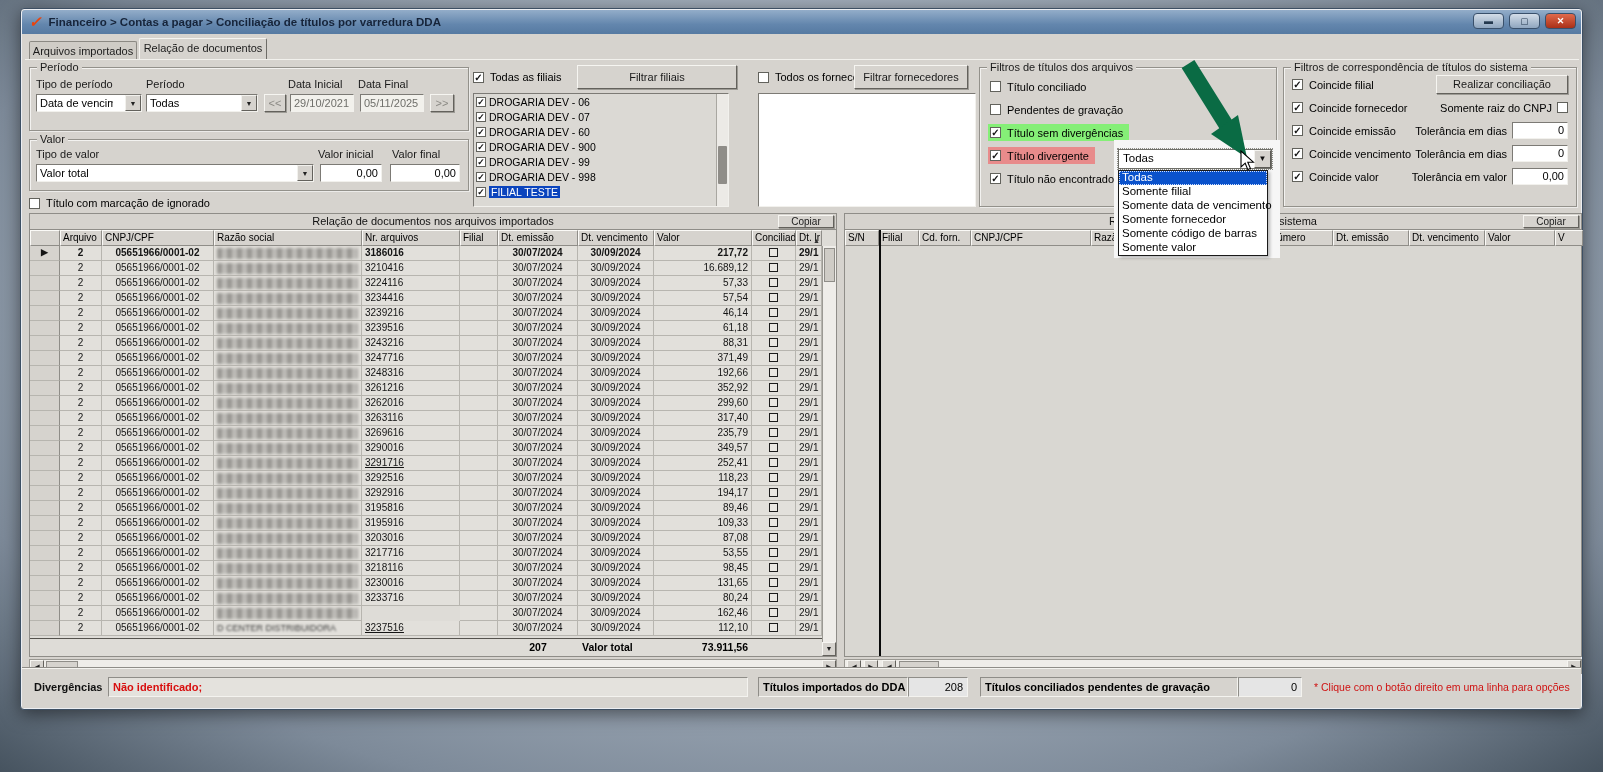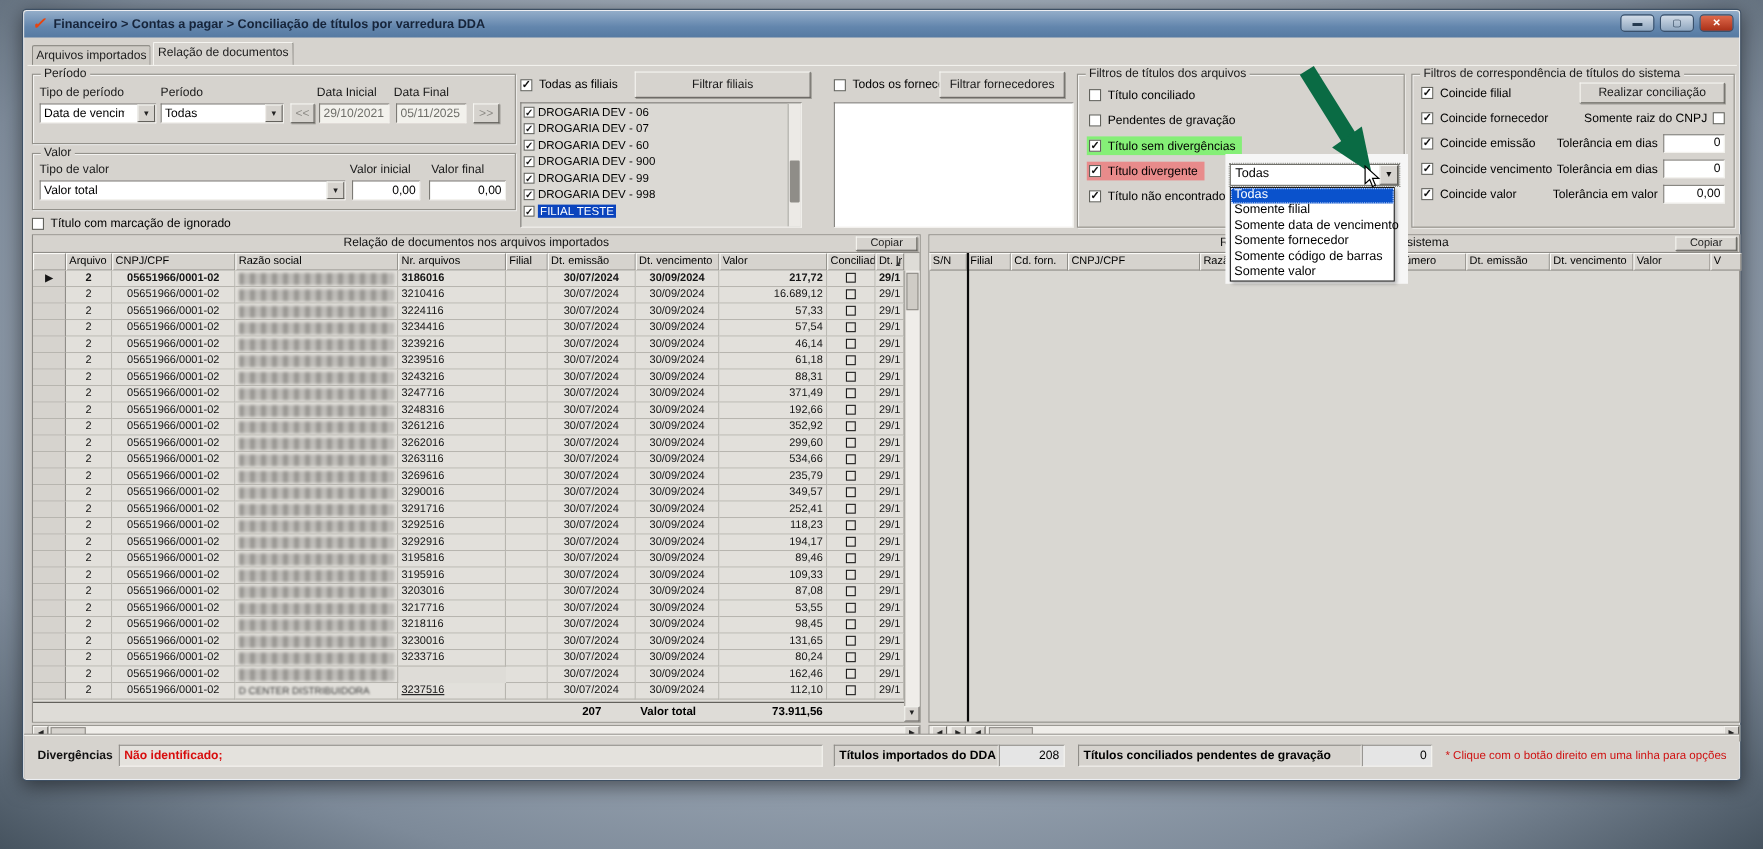--- a/index.html
+++ b/index.html
@@ -500,21 +500,21 @@
             <div class="gcell c0" style="width: 30px;"></div>
             <div class="gcell c1" style="width: 42px;">2</div>
             <div class="gcell c2" style="width: 112px;">05651966/0001-02</div>
             <div class="gcell c3" style="width: 148px;">
               <div class="mosaic"></div>
             </div>
             <div class="gcell c4" style="width: 98px;">3263116</div>
             <div class="gcell c5" style="width: 38px;"></div>
             <div class="gcell c6" style="width: 80px;">30/07/2024</div>
             <div class="gcell c7" style="width: 76px;">30/09/2024</div>
-            <div class="gcell c8" style="width: 98px;">534,66</div>
+            <div class="gcell c8" style="width: 98px;">317,40</div>
             <div class="gcell c9" style="width: 44px;">
               <div class="gridcb"></div>
             </div>
             <div class="gcell c10" style="width: 26px;">29/1</div>
           </div>
           <div class="grow">
             <div class="gcell c0" style="width: 30px;"></div>
             <div class="gcell c1" style="width: 42px;">2</div>
             <div class="gcell c2" style="width: 112px;">05651966/0001-02</div>
             <div class="gcell c3" style="width: 148px;">
@@ -547,21 +547,21 @@
             </div>
             <div class="gcell c10" style="width: 26px;">29/1</div>
           </div>
           <div class="grow">
             <div class="gcell c0" style="width: 30px;"></div>
             <div class="gcell c1" style="width: 42px;">2</div>
             <div class="gcell c2" style="width: 112px;">05651966/0001-02</div>
             <div class="gcell c3" style="width: 148px;">
               <div class="mosaic"></div>
             </div>
-            <div class="gcell c4" style="width: 98px;">3291716</div>
+            <div class="gcell c4" style="width: 98px; text-decoration: underline;">3291716</div>
             <div class="gcell c5" style="width: 38px;"></div>
             <div class="gcell c6" style="width: 80px;">30/07/2024</div>
             <div class="gcell c7" style="width: 76px;">30/09/2024</div>
             <div class="gcell c8" style="width: 98px;">252,41</div>
             <div class="gcell c9" style="width: 44px;">
               <div class="gridcb"></div>
             </div>
             <div class="gcell c10" style="width: 26px;">29/1</div>
           </div>
           <div class="grow">

